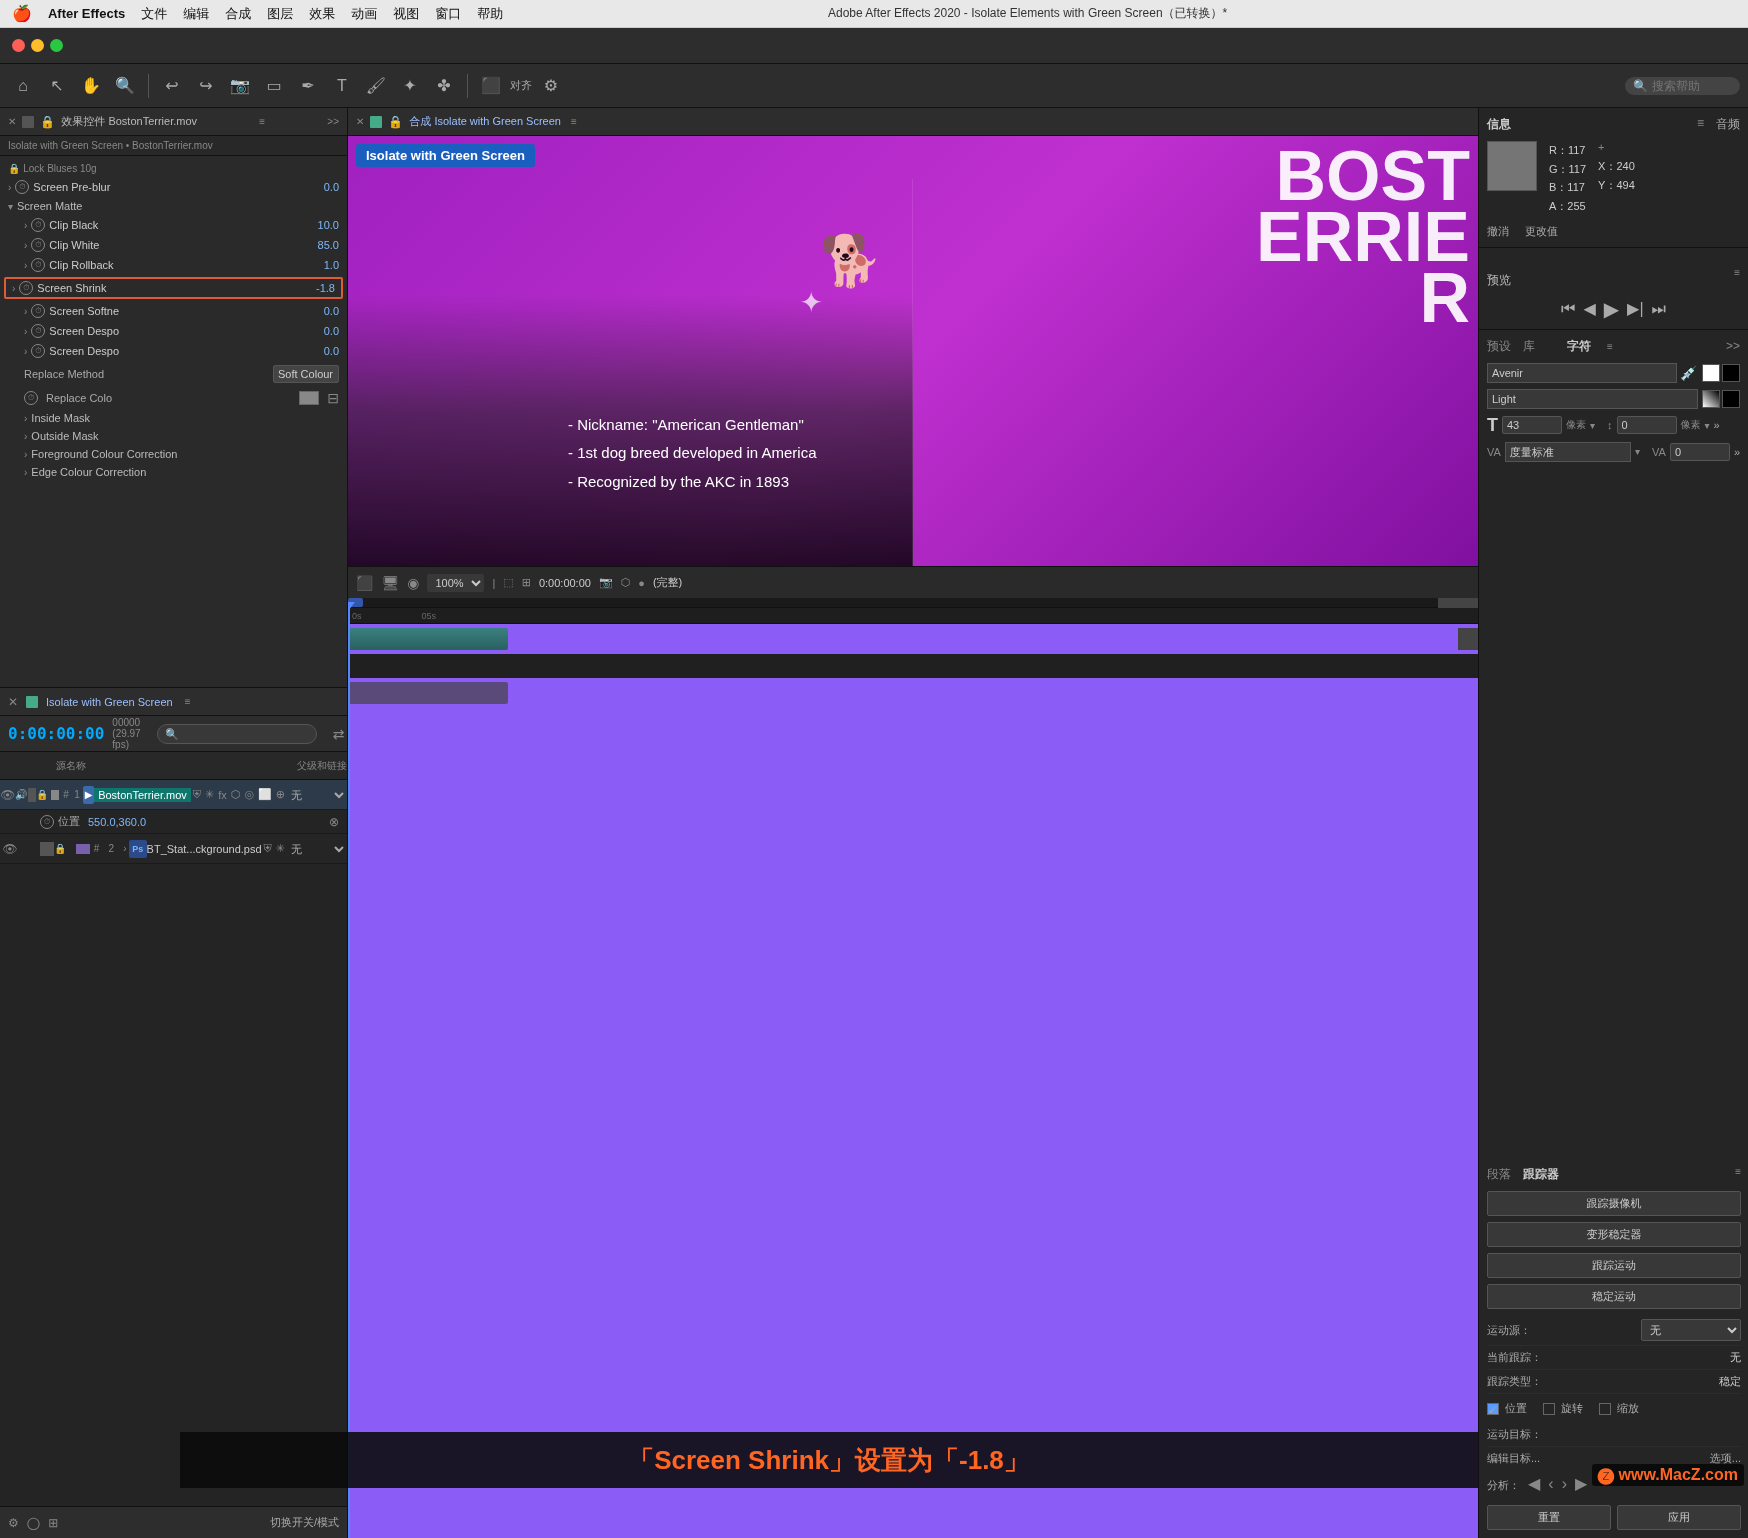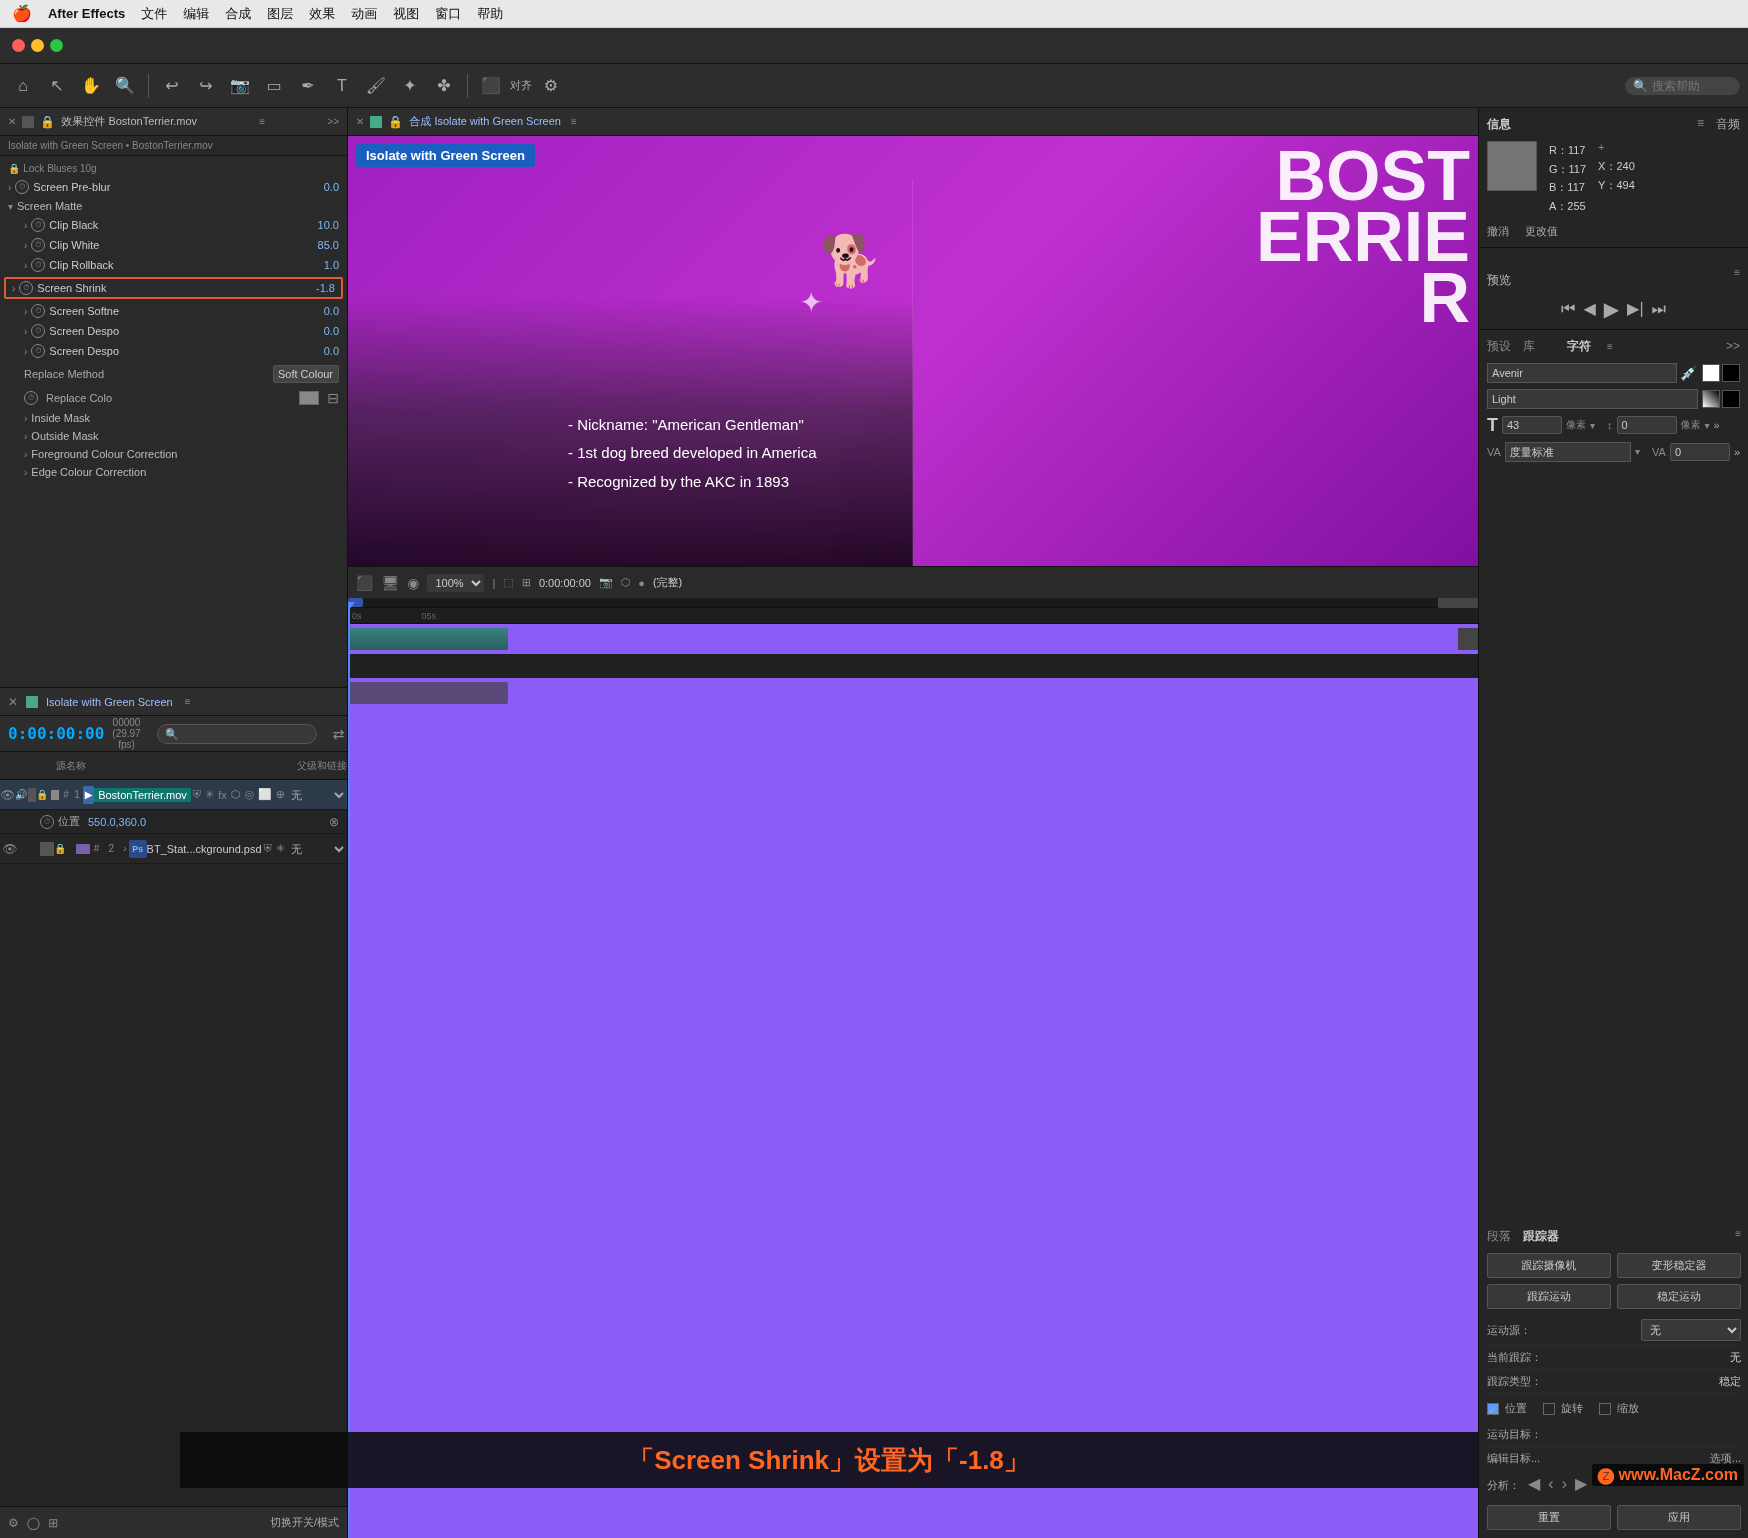--- a/index.html
+++ b/index.html
@@ -359,21 +359,21 @@
       padding: 8px;
     }
 
     .tracker-header {
       display: flex; gap: 12px; margin-bottom: 8px;
     }
     .tracker-tab { font-size: 12px; color: #888; cursor: pointer; }
     .tracker-tab.active { color: #ccc; font-weight: 600; }
 
     .tracker-btn-row {
-      display: flex; gap: 6px; margin-bottom: 6px;
+      display: flex; gap: 6px; margin-bottom: 6px; flex-direction: column;
     }
     .tracker-btn {
       flex: 1; background: #383838; border: 1px solid #555;
       color: #ccc; font-size: 11px; padding: 4px 6px;
       border-radius: 2px; cursor: pointer; text-align: center;
     }
 
     .tracker-row {
       display: flex; align-items: center;
       padding: 4px 0; font-size: 11px; color: #aaa;
@@ -420,21 +420,21 @@
       background: #2d2d2d;
       display: flex;
       align-items: center;
       padding: 0 8px;
       gap: 8px;
       border-bottom: 1px solid #111;
     }
     .timecode {
       font-size: 16px; color: #00aaff; font-family: monospace; font-weight: 700;
     }
-    .fps-label { font-size: 10px; color: #888; text-align: center; }
+    .fps-label { font-size: 10px; color: #888; }
     .search-timeline {
       flex: 1; background: #383838; border: 1px solid #555;
       border-radius: 10px; padding: 3px 8px; color: #ccc; font-size: 11px;
       margin: 0 8px;
     }
 
     .timeline-columns {
       height: 28px;
       background: #282828;
       display: flex;
@@ -555,20 +555,21 @@
   <span class="menubar-item menubar-title">After Effects</span>
   <span class="menubar-item">文件</span>
   <span class="menubar-item">编辑</span>
   <span class="menubar-item">合成</span>
   <span class="menubar-item">图层</span>
   <span class="menubar-item">效果</span>
   <span class="menubar-item">动画</span>
   <span class="menubar-item">视图</span>
   <span class="menubar-item">窗口</span>
   <span class="menubar-item">帮助</span>
+  <span class="menubar-center">Adobe After Effects 2020 - Isolate Elements with Green Screen（已转换）*</span>
 </div>
 
 <div class="titlebar">
   <div class="traffic-lights">
     <div class="traffic-light tl-red"></div>
     <div class="traffic-light tl-yellow"></div>
     <div class="traffic-light tl-green"></div>
   </div>
 </div>
 

